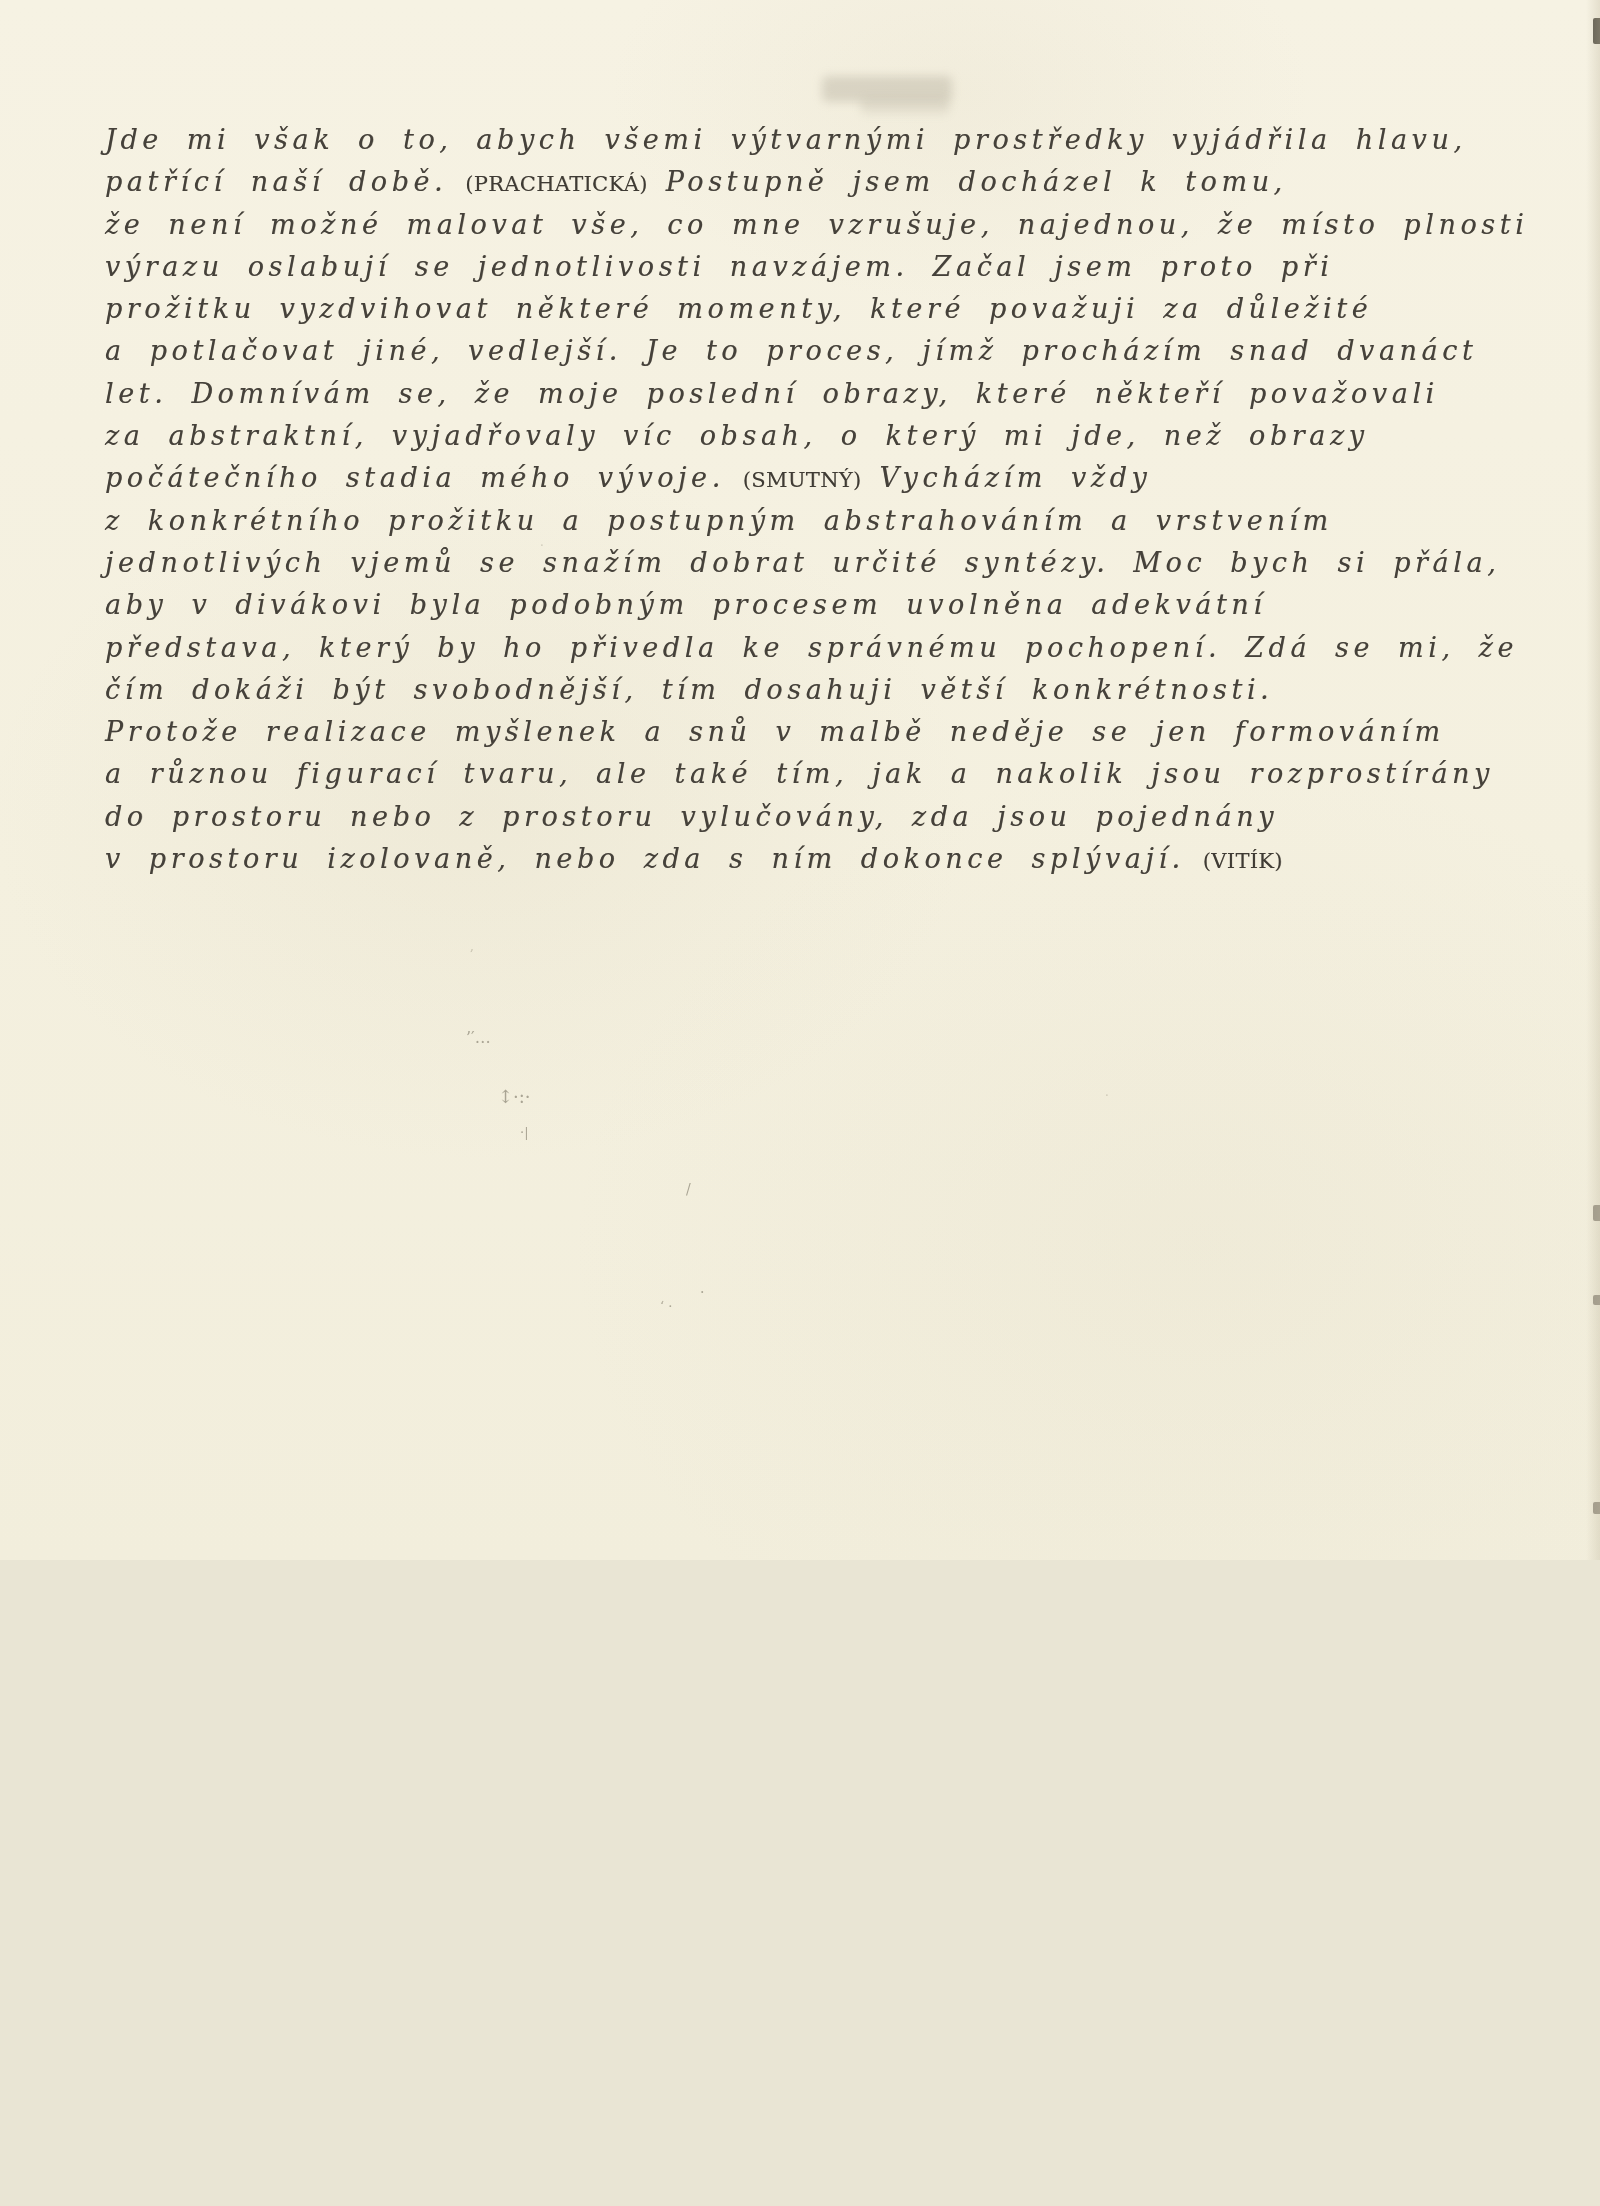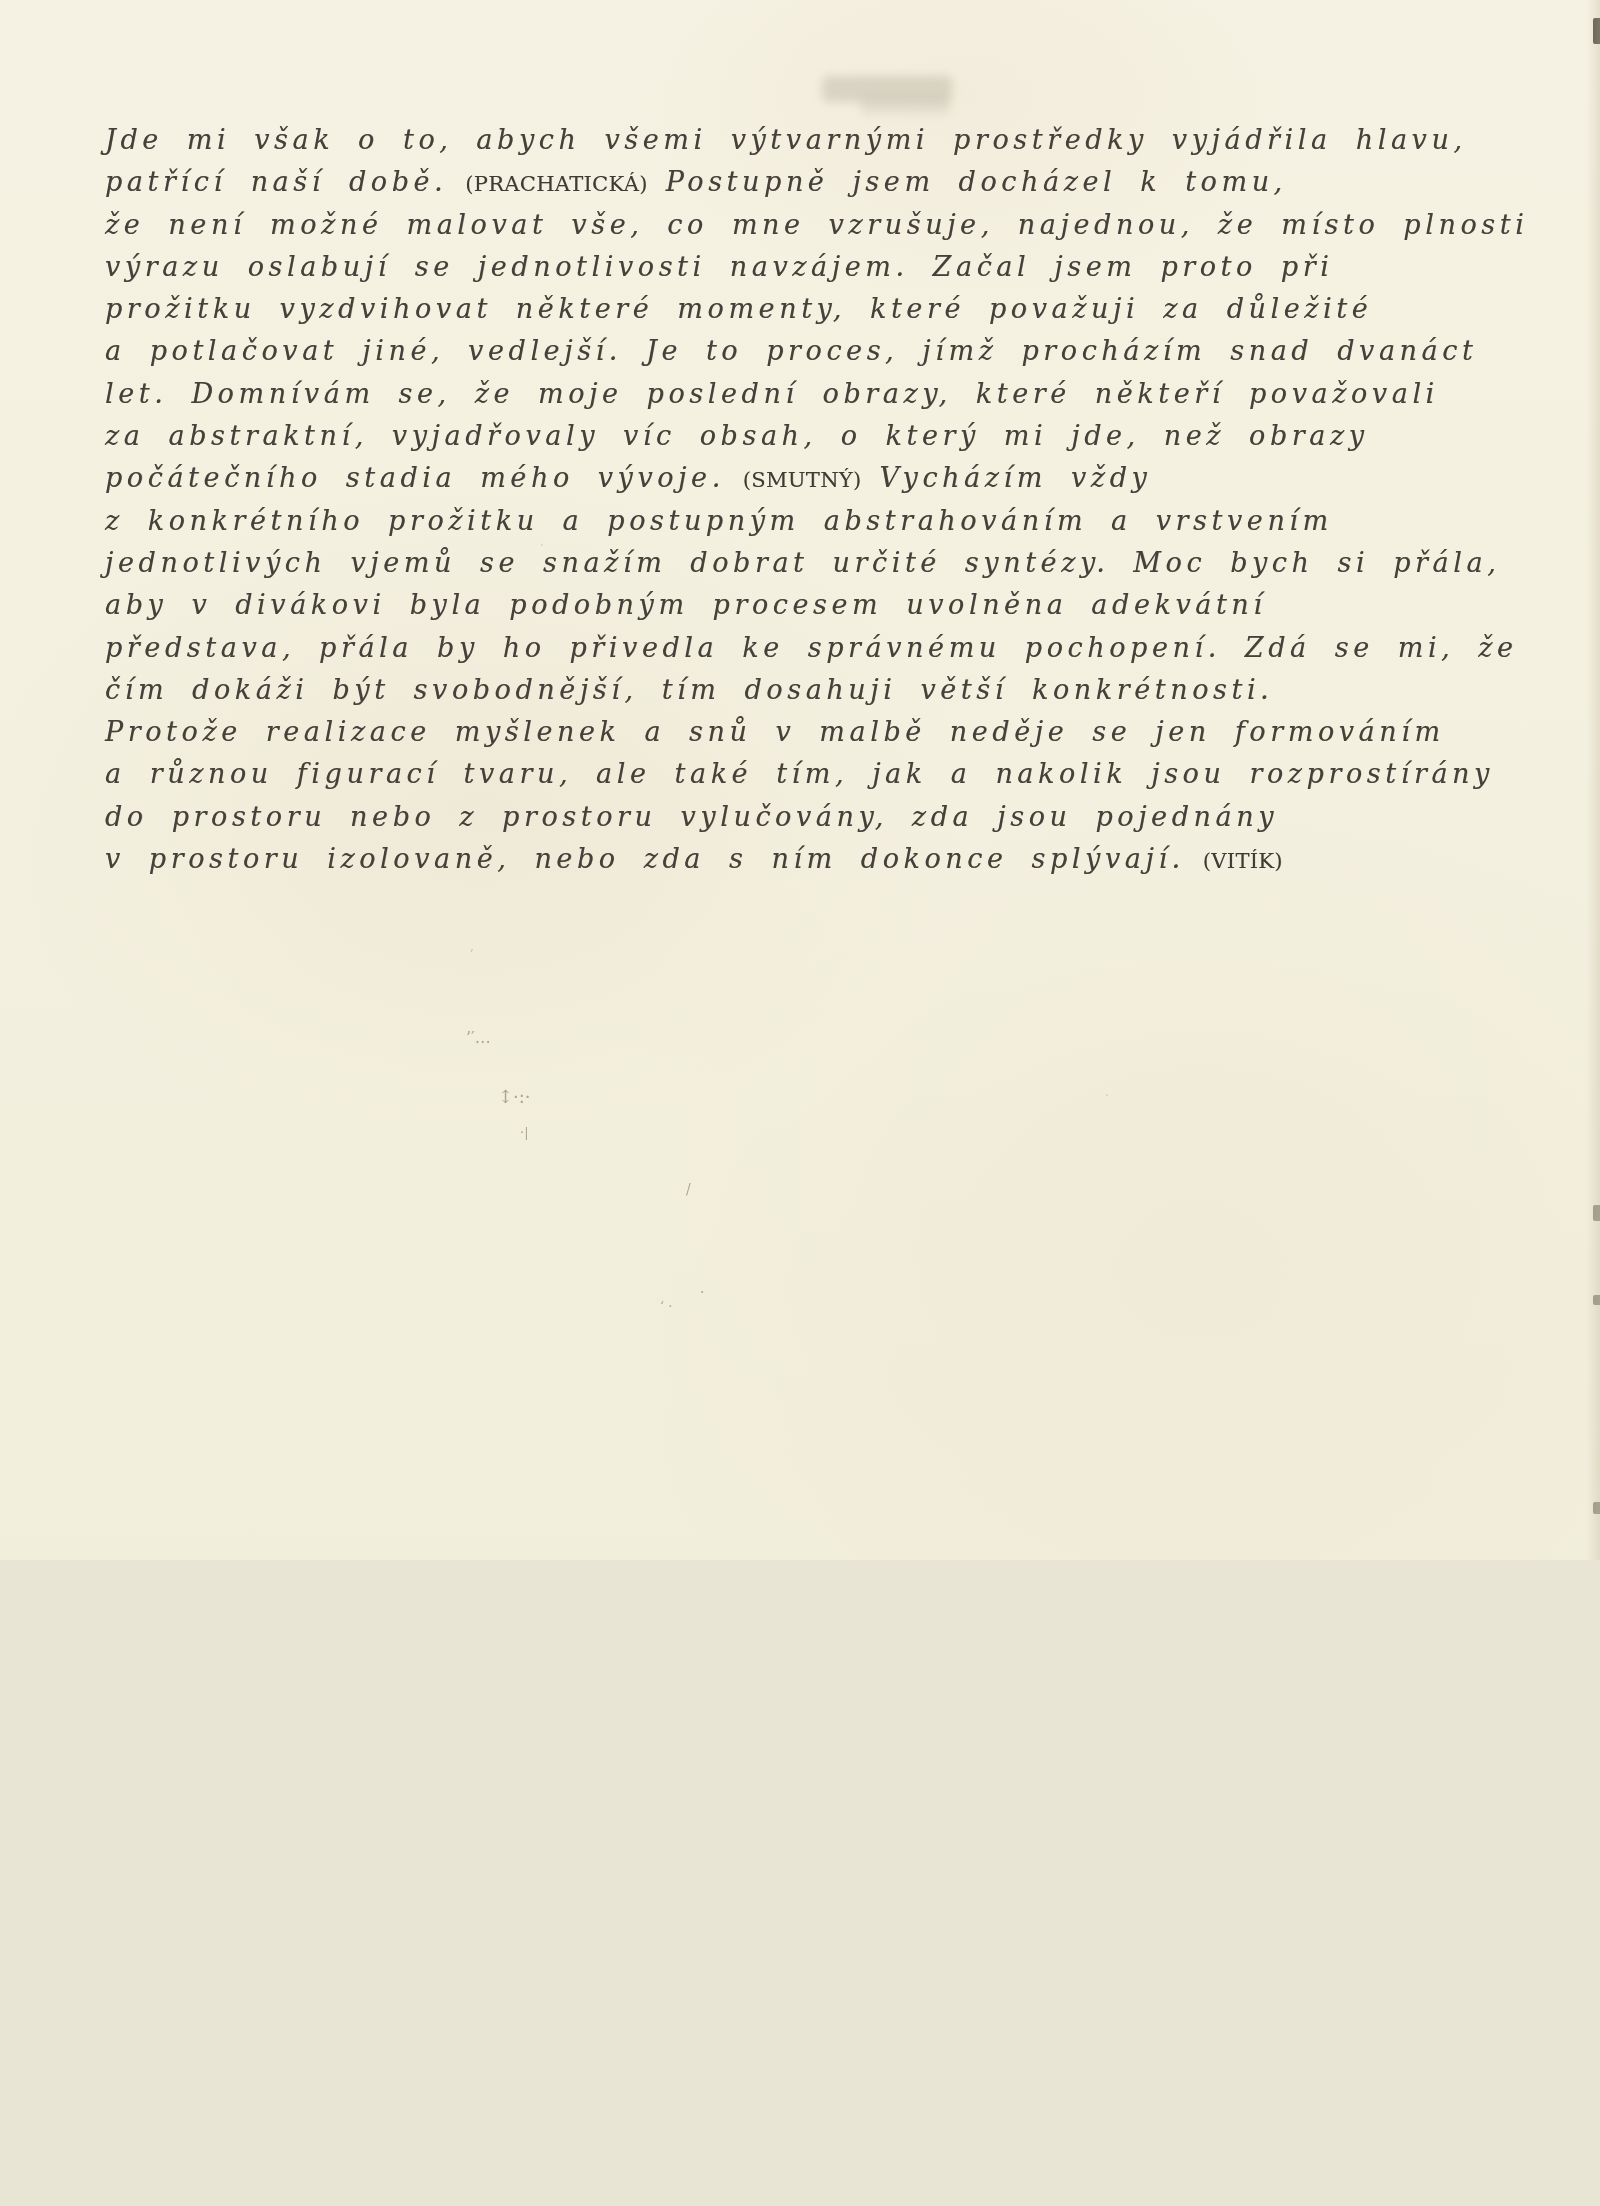--- a/index.html
+++ b/index.html
@@ -104,21 +104,21 @@
       <div class="line"><span class="seg seg-quote">že není možné malovat vše, co mne vzrušuje, najednou, že místo plnosti</span></div>
       <div class="line"><span class="seg seg-quote">výrazu oslabují se jednotlivosti navzájem. Začal jsem proto při</span></div>
       <div class="line"><span class="seg seg-quote">prožitku vyzdvihovat některé momenty, které považuji za důležité</span></div>
       <div class="line"><span class="seg seg-quote">a potlačovat jiné, vedlejší. Je to proces, jímž procházím snad dvanáct</span></div>
       <div class="line"><span class="seg seg-quote">let. Domnívám se, že moje poslední obrazy, které někteří považovali</span></div>
       <div class="line"><span class="seg seg-quote">za abstraktní, vyjadřovaly víc obsah, o který mi jde, než obrazy</span></div>
       <div class="line"><span class="seg seg-quote">počátečního stadia mého vývoje.</span><span class="seg seg-name">(SMUTNÝ)</span><span class="seg seg-quote gap-lg">Vycházím vždy</span></div>
       <div class="line"><span class="seg seg-quote">z konkrétního prožitku a postupným abstrahováním a vrstvením</span></div>
       <div class="line"><span class="seg seg-quote">jednotlivých vjemů se snažím dobrat určité syntézy. Moc bych si přála,</span></div>
       <div class="line"><span class="seg seg-quote">aby v divákovi byla podobným procesem uvolněna adekvátní</span></div>
-      <div class="line"><span class="seg seg-quote">představa, přála by ho přivedla ke správnému pochopení. Zdá se mi, že</span></div>
+      <div class="line"><span class="seg seg-quote">představa, který by ho přivedla ke správnému pochopení. Zdá se mi, že</span></div>
       <div class="line"><span class="seg seg-quote">čím dokáži být svobodnější, tím dosahuji větší konkrétnosti.</span></div>
       <div class="line"><span class="seg seg-quote">Protože realizace myšlenek a snů v malbě neděje se jen formováním</span></div>
       <div class="line"><span class="seg seg-quote">a různou figurací tvaru, ale také tím, jak a nakolik jsou rozprostírány</span></div>
       <div class="line"><span class="seg seg-quote">do prostoru nebo z prostoru vylučovány, zda jsou pojednány</span></div>
       <div class="line"><span class="seg seg-quote">v prostoru izolovaně, nebo zda s ním dokonce splývají.</span><span class="seg seg-name">(VITÍK)</span></div>
     </div>
 
   <div class="artifact speck" style="left: 466px; top: 1030px;">’′…</div>
   <div class="artifact speck" style="left: 498px; top: 1088px; font-size: 18px;">↕·:·</div>
   <div class="artifact speck" style="left: 520px; top: 1126px; font-size: 13px;">·|</div>

